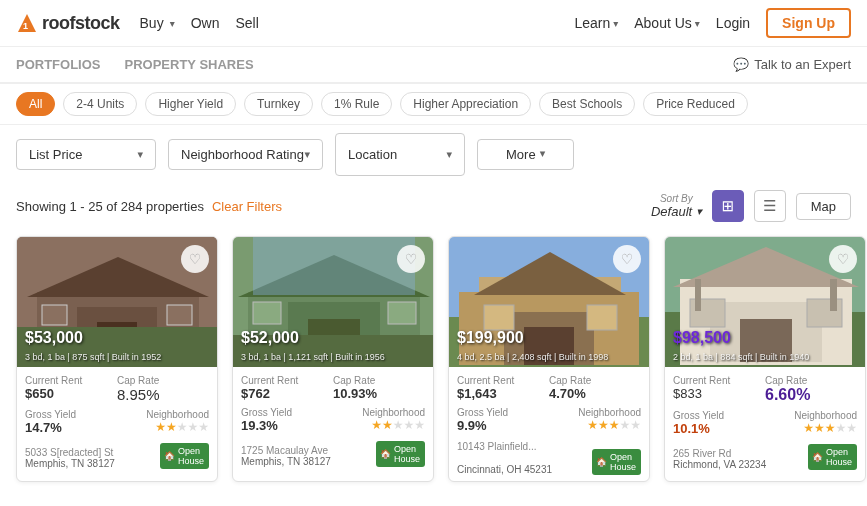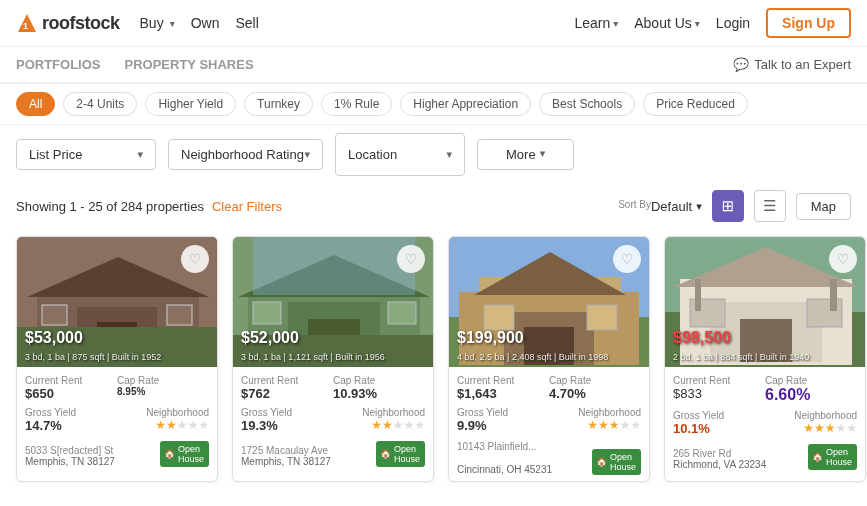--- a/index.html
+++ b/index.html
@@ -78,21 +78,21 @@
     <span style="font-size:11px; color:#666;">▾</span>
   </div>
 </div>
 
 <div style="padding:6px 16px; display:flex; align-items:center; justify-content:space-between;">
   <div style="display:flex; align-items:center;">
     <span style="font-size:13px; color:#333;">Showing 1 - 25 of 284 properties</span>
     <span style="color:#e87722; cursor:pointer; margin-left:8px; font-size:13px;">Clear Filters</span>
   </div>
   <div style="display:flex; align-items:center; gap:10px;">
-    <div style="display:flex; flex-direction:row; align-items:flex-start;">
+    <div style="display:flex; flex-direction:column; align-items:center;font-style:italic;">
       <span style="font-size:10px; color:#888;">Sort By</span>
       <div style="display:flex; align-items:center; gap:4px; font-size:13px; color:#333; cursor:pointer;">
         <span>Default</span>
         <span style="font-size:11px;">▾</span>
       </div>
     </div>
     <div style="width:32px; height:32px; display:flex; align-items:center; justify-content:center; border-radius:4px; cursor:pointer; background:#6b5cb8; border:1px solid #6b5cb8; color:#fff; font-size:15px;">
       <span>⊞</span>
     </div>
     <div style="width:32px; height:32px; display:flex; align-items:center; justify-content:center; border:1px solid #ccc; border-radius:4px; cursor:pointer; color:#666; font-size:15px;">
@@ -123,21 +123,21 @@
       <div style="position:absolute; bottom:5px; left:8px; z-index:2; font-size:9px; color:rgba(255,255,255,0.9); text-shadow:1px 1px 2px rgba(0,0,0,0.8);">3 bd, 1 ba | 875 sqft | Built in 1952</div>
     </div>
     <div style="padding:8px 8px 4px;">
       <div style="display:flex; gap:0; margin-bottom:6px;">
         <div style="flex:1;">
           <div style="font-size:10px; color:#888;">Current Rent</div>
           <div style="font-size:13px; font-weight:bold; color:#333;">$650</div>
         </div>
         <div style="flex:1;">
           <div style="font-size:10px; color:#888;">Cap Rate</div>
-          <div style="font-size:10px; font-weight:bold; color:#333;">8.95%</div>
+          <div style="font-size:15px; font-weight:normal; color:#333;">8.95%</div>
         </div>
       </div>
       <div style="display:flex; justify-content:space-between; align-items:flex-start; margin-bottom:4px;">
         <div>
           <div style="font-size:10px; color:#888;">Gross Yield</div>
           <div style="font-size:13px; font-weight:bold; color:#333;">14.7%</div>
         </div>
         <div style="text-align:right;">
           <div style="font-size:10px; color:#888;">Neighborhood</div>
           <div style="font-size:12px;">
@@ -274,21 +274,21 @@
         <rect x="45" y="65" width="112" height="60" fill="#D8D0C0"></rect>
         <rect x="75" y="82" width="52" height="43" fill="#7A6858"></rect>
         <rect x="25" y="62" width="35" height="28" fill="#C8C0B0" stroke="#aaa" stroke-width="1"></rect>
         <rect x="142" y="62" width="35" height="28" fill="#C8C0B0" stroke="#aaa" stroke-width="1"></rect>
         <rect x="30" y="42" width="6" height="32" fill="#9A9080"></rect>
         <rect x="166" y="42" width="6" height="32" fill="#9A9080"></rect>
         <rect x="165" y="42" width="7" height="32" fill="#9A9080"></rect>
       </svg>
       <button style="position:absolute; top:8px; right:8px; width:28px; height:28px; background:rgba(255,255,255,0.85); border-radius:50%; display:flex; align-items:center; justify-content:center; cursor:pointer; font-size:14px; color:#aaa; border:none; z-index:2;">♡</button>
       <div style="position:absolute; bottom:20px; left:8px; z-index:2;">
-        <div style="color:#ef4444; font-size:16px; font-weight:bold; text-shadow:1px 1px 3px rgba(0,0,0,0.8);">$98,500</div>
+        <div style="color:#6d28d9; font-size:16px; font-weight:bold; text-shadow:1px 1px 3px rgba(0,0,0,0.8);">$98,500</div>
       </div>
       <div style="position:absolute; bottom:5px; left:8px; z-index:2; font-size:9px; color:rgba(255,255,255,0.9); text-shadow:1px 1px 2px rgba(0,0,0,0.8);">2 bd, 1 ba | 884 sqft | Built in 1940</div>
     </div>
     <div style="padding:8px 8px 4px;">
       <div style="display:flex; gap:0; margin-bottom:6px;">
         <div style="flex:1;">
           <div style="font-size:10px; color:#888;">Current Rent</div>
           <div style="font-size:13px; font-weight:normal; color:#333;">$833</div>
         </div>
         <div style="flex:1;">

